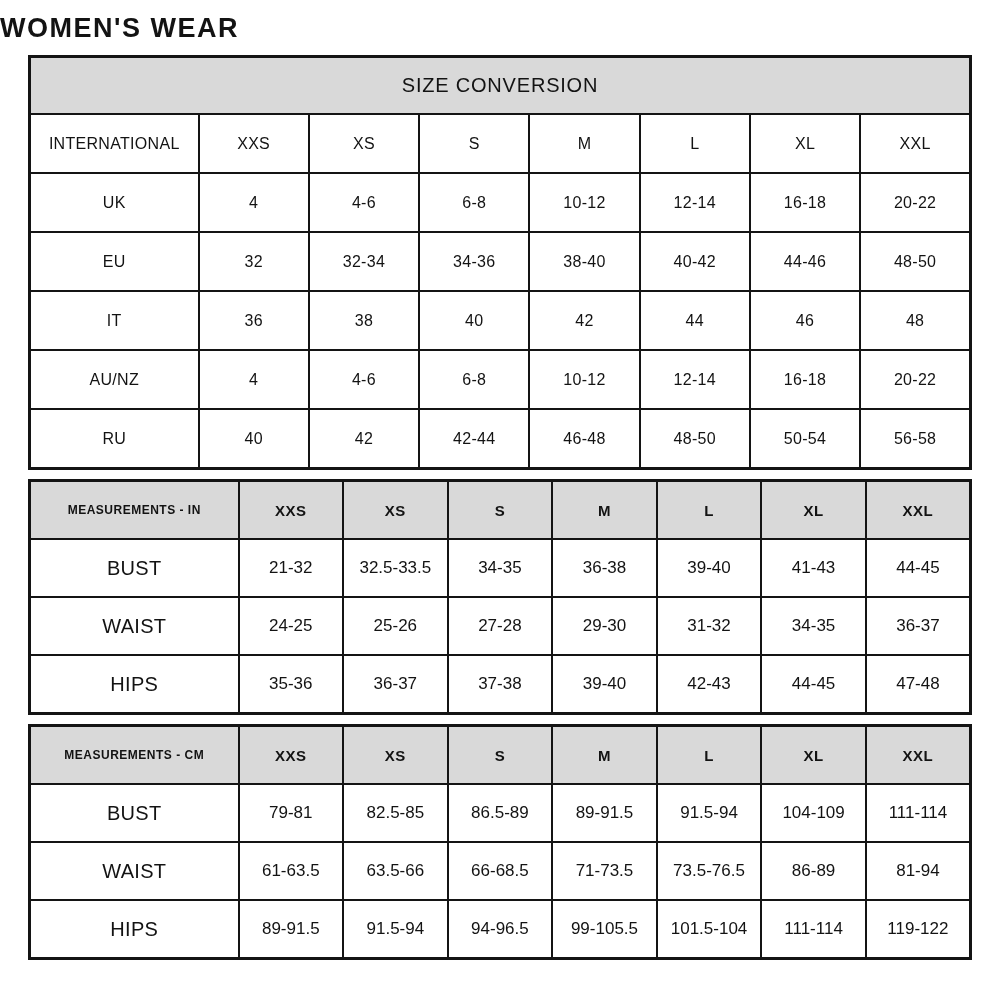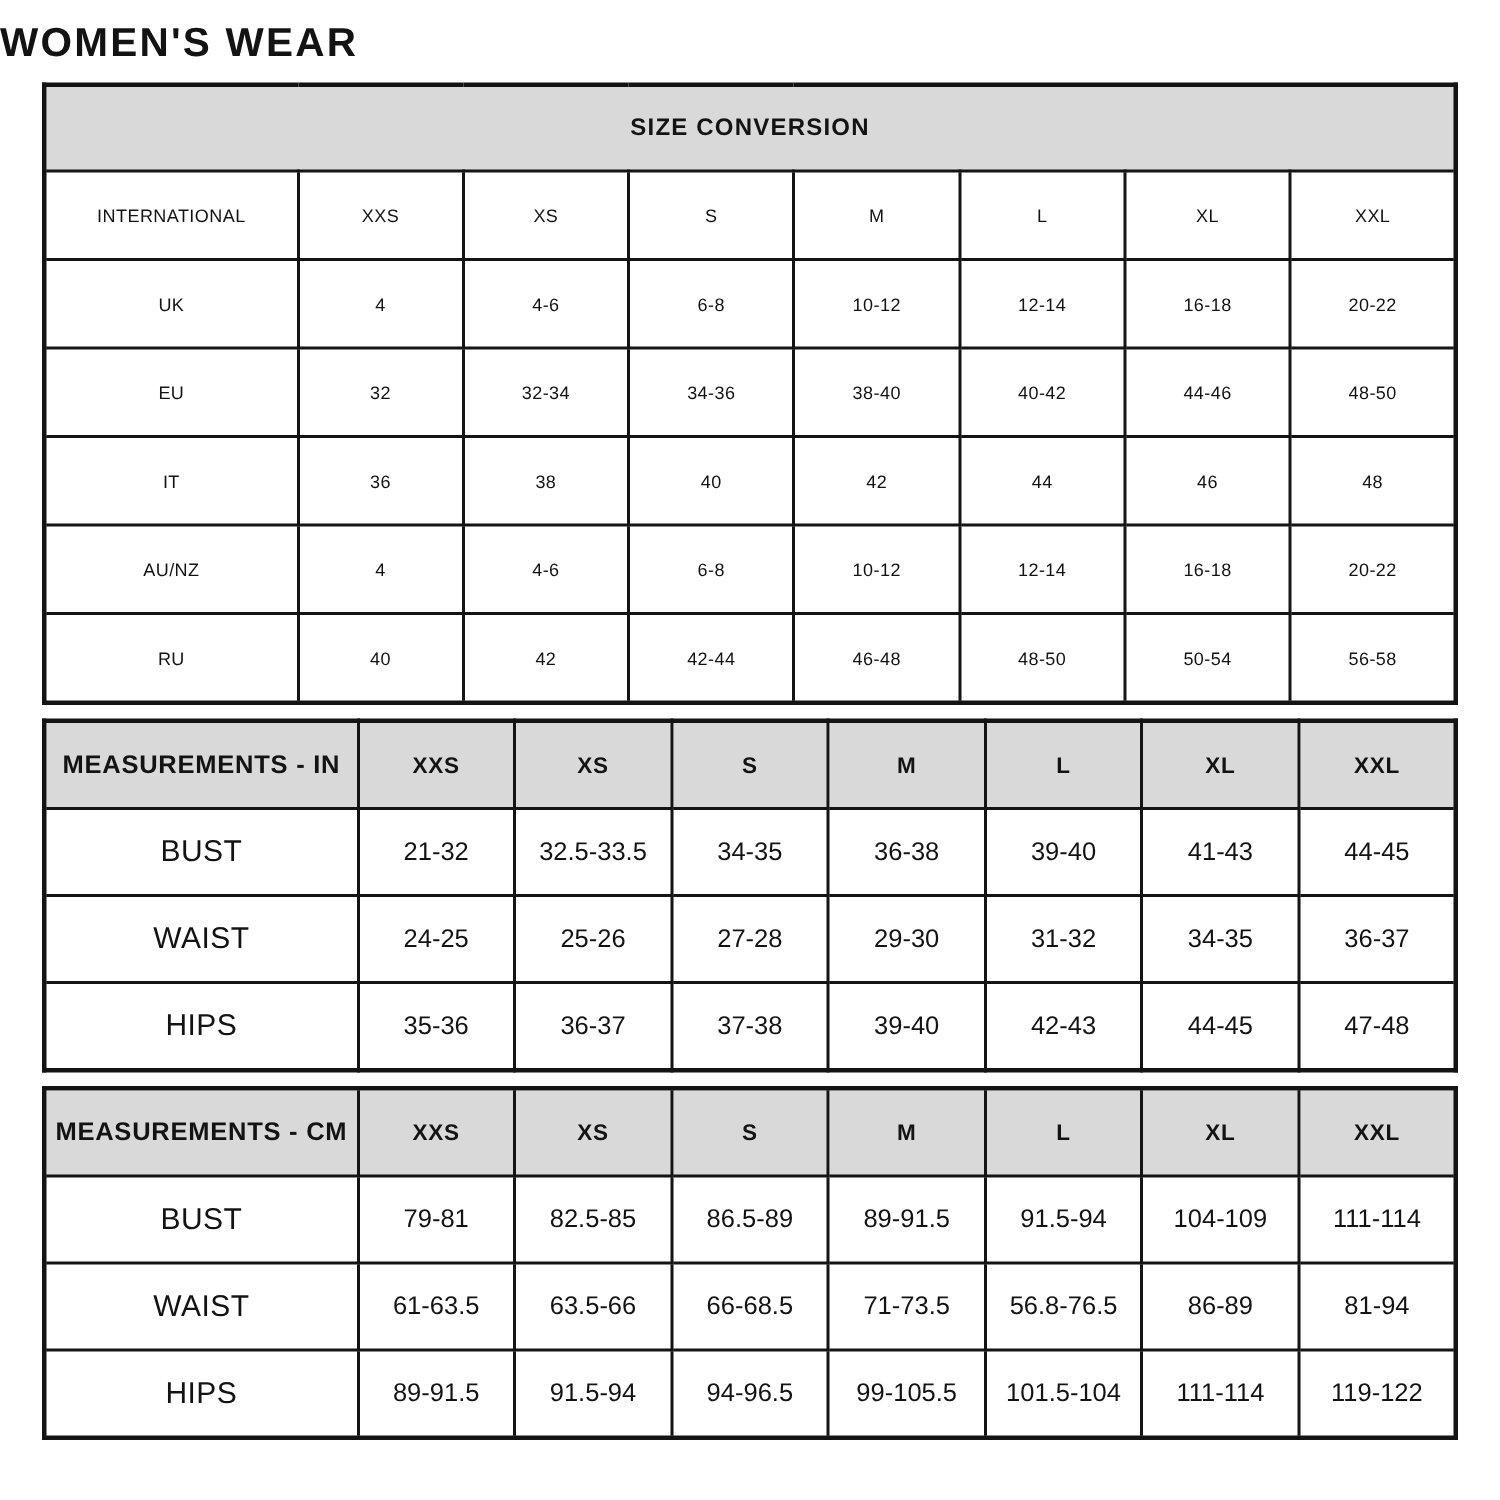--- a/index.html
+++ b/index.html
@@ -39,36 +39,36 @@
     vertical-align: middle;
     padding: 0 4px;
     overflow: hidden;
     white-space: nowrap;
   }
   
   .conv { margin-top: 11px; }
   .conv .band {
     height: 55px;
     background: #d9d9d9;
-    font-weight: bold;
-    font-size: 16px;
+    font-weight: normal;
+    font-size: 20px;
     letter-spacing: 0.8px;
     text-align: center;
   }
-  .conv td { height: 57px; font-size: 12px; letter-spacing: 0.3px; }
+  .conv td { height: 57px; font-size: 16px; letter-spacing: 0.3px; }
   
   .meas { margin-top: 9px; }
   .meas .head-row td {
     height: 56px;
     background: #d9d9d9;
     font-weight: bold;
     font-size: 15px;
     letter-spacing: 0.5px;
   }
-  .meas .head-row .label { font-size: 17px; }
+  .meas .head-row .label { font-size: 12px; }
   .meas tbody td { height: 56px; font-size: 17px; }
   .meas tbody .label { font-size: 20px; letter-spacing: 0.3px; }
 </style>
 </head>
 <body>
 
 <div class="page">
 
   <h1 class="page-title">WOMEN'S WEAR</h1>
 
@@ -245,21 +245,21 @@
           <td class="val">91.5-94</td>
           <td class="val">104-109</td>
           <td class="val">111-114</td>
         </tr>
         <tr>
           <td class="label">WAIST</td>
           <td class="val">61-63.5</td>
           <td class="val">63.5-66</td>
           <td class="val">66-68.5</td>
           <td class="val">71-73.5</td>
-          <td class="val">56.8-76.5</td>
+          <td class="val">73.5-76.5</td>
           <td class="val">86-89</td>
           <td class="val">81-94</td>
         </tr>
         <tr>
           <td class="label">HIPS</td>
           <td class="val">89-91.5</td>
           <td class="val">91.5-94</td>
           <td class="val">94-96.5</td>
           <td class="val">99-105.5</td>
           <td class="val">101.5-104</td>

